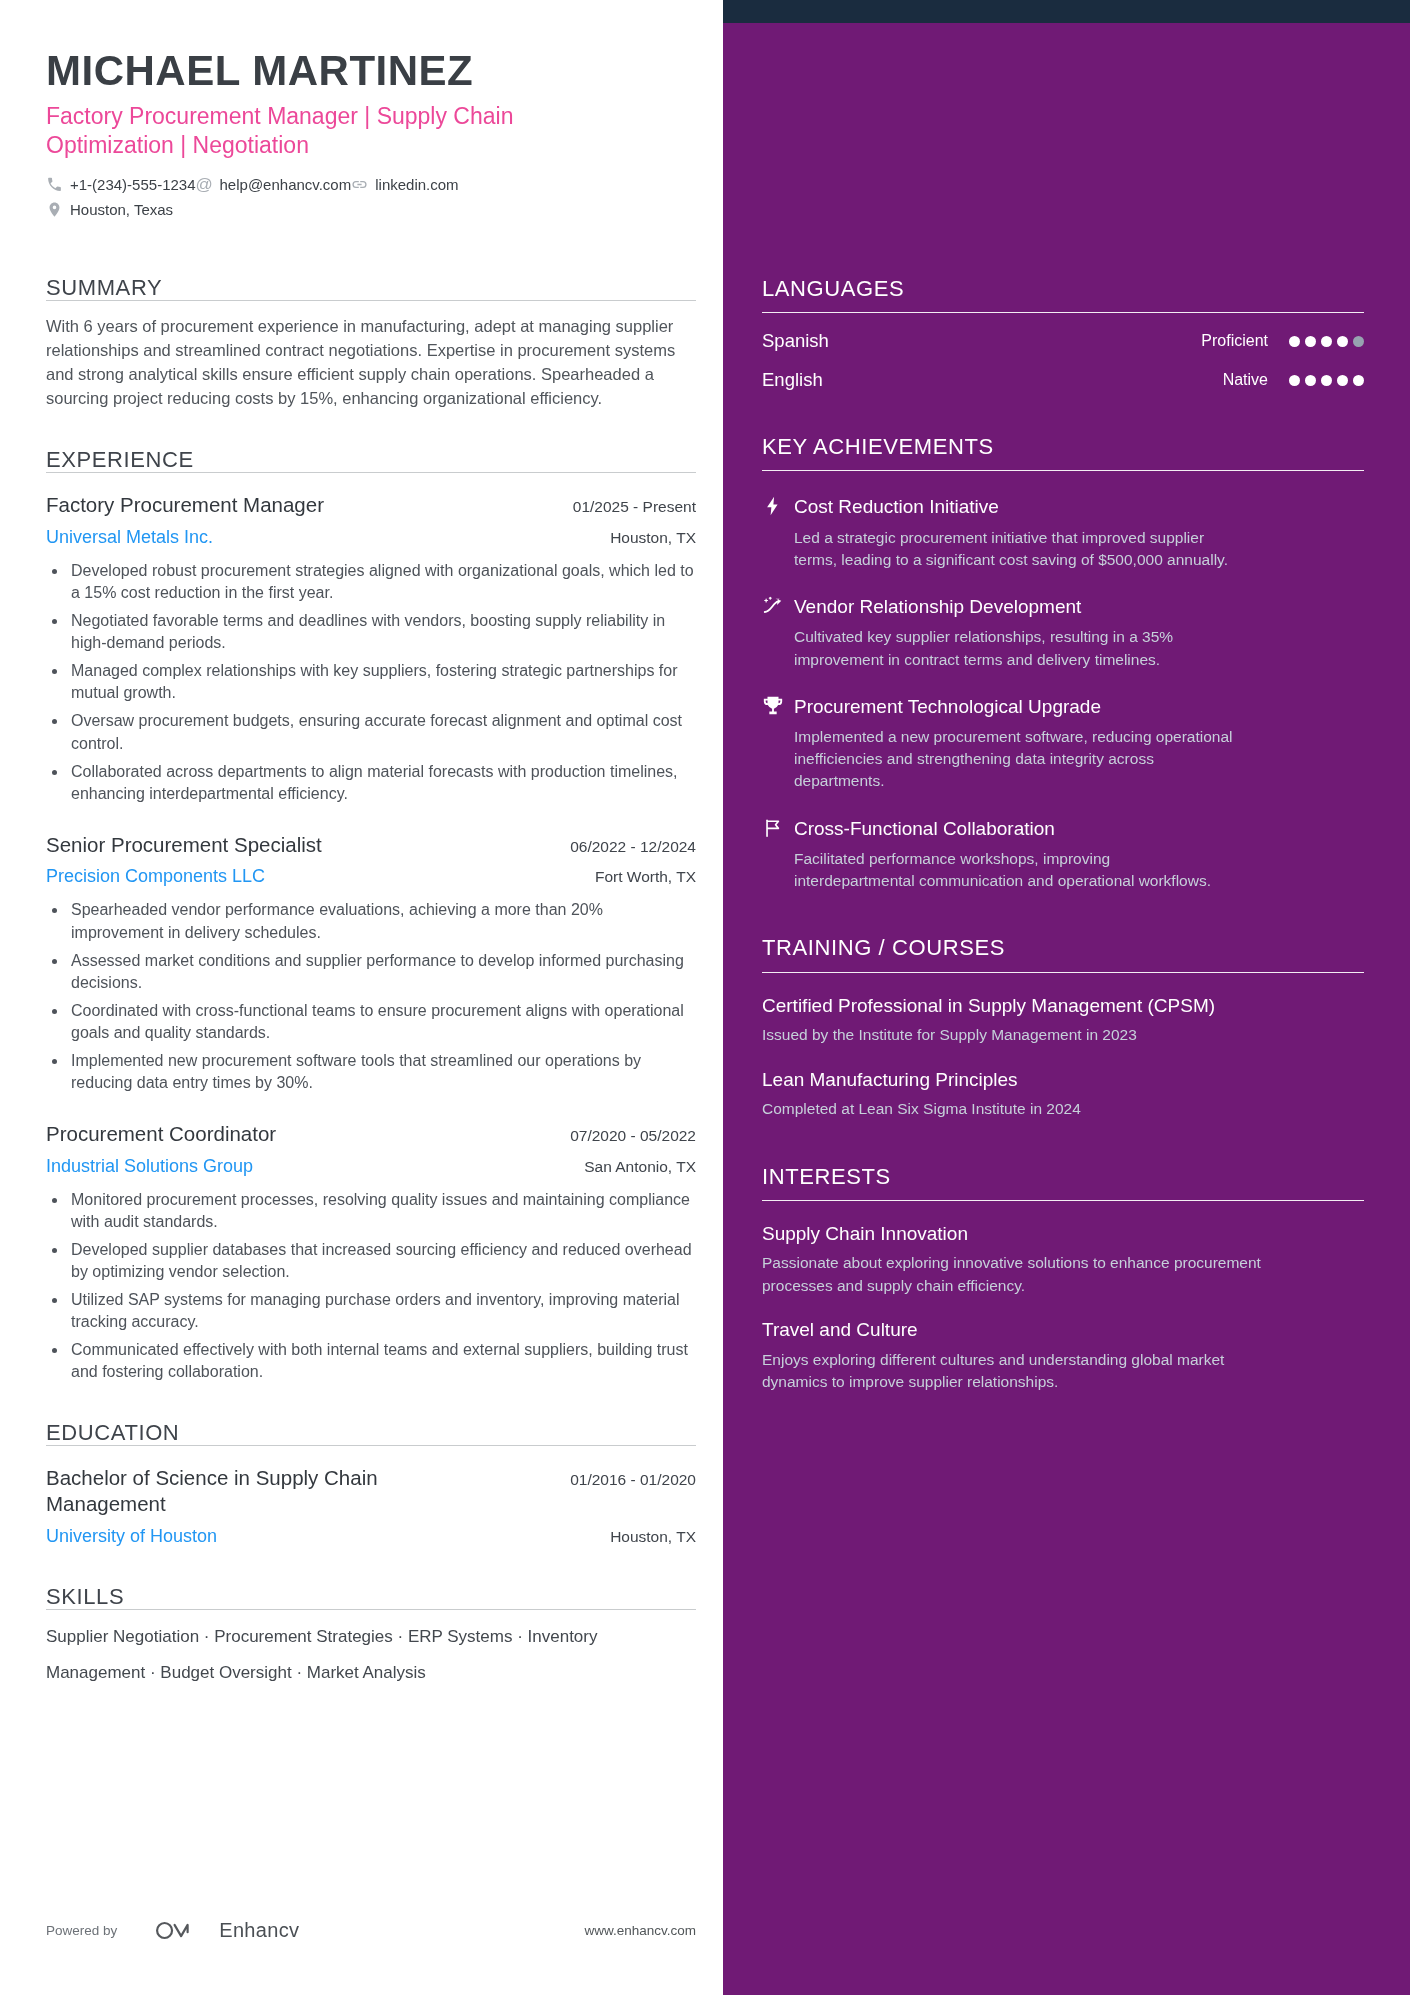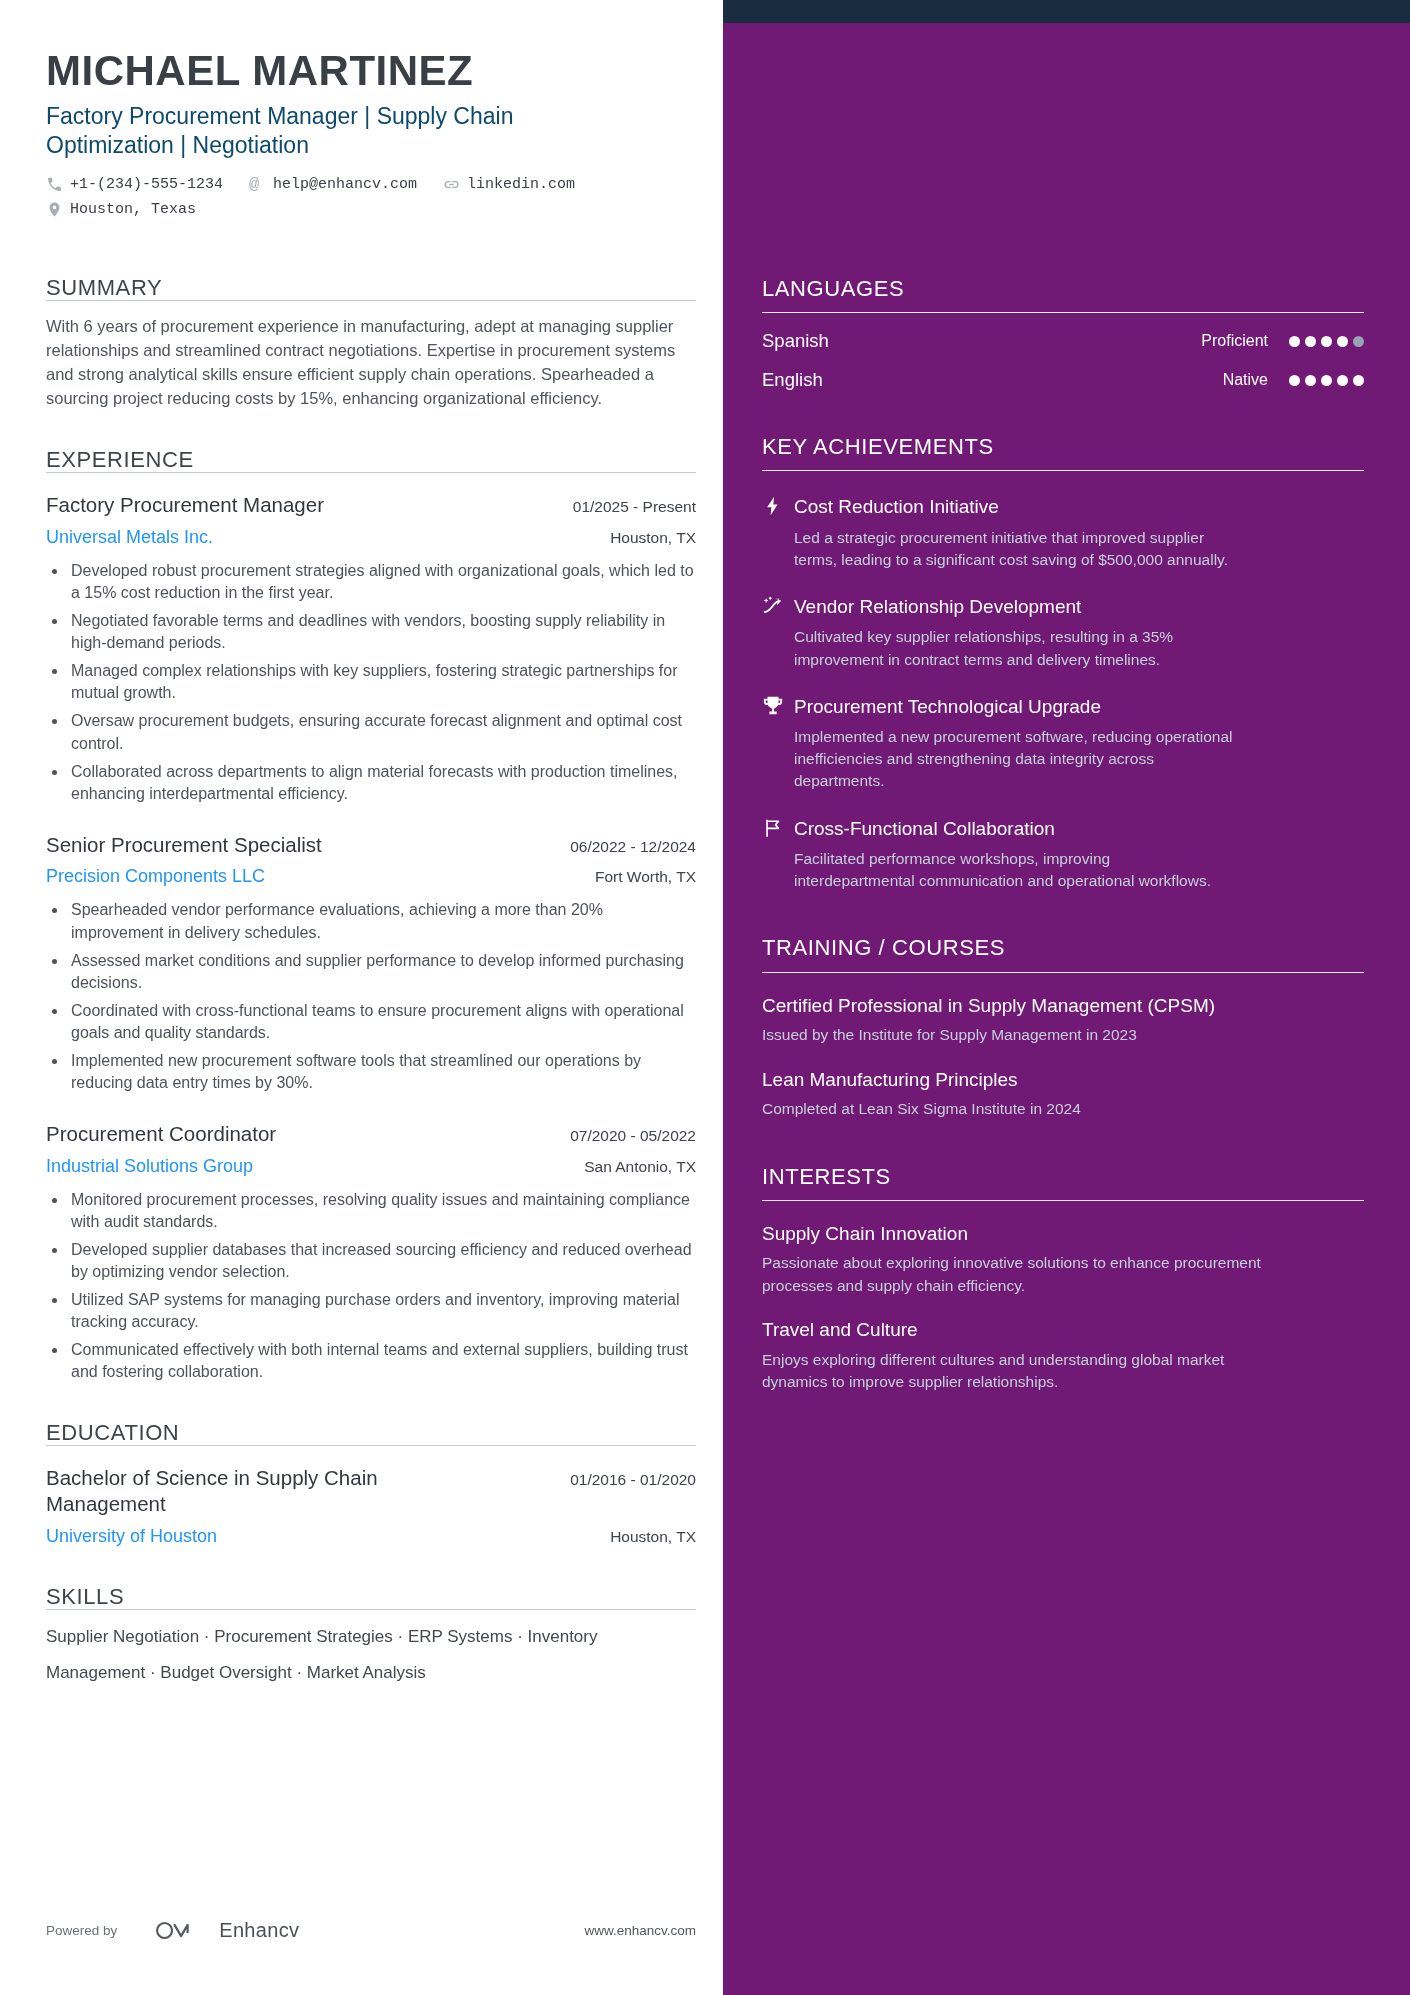--- a/index.html
+++ b/index.html
@@ -1,22 +1,22 @@
 <!DOCTYPE html>
 <html><head>
 <meta charset="utf-8">
 <style>
   html,body{margin:0;padding:0;background:#e8e8e8;}
   .page{position:relative;width:1410px;height:1995px;background:#ffffff;overflow:hidden;
         font-family:"Liberation Sans",sans-serif;-webkit-font-smoothing:antialiased;}
   
   .main{position:absolute;left:0;top:0;width:723px;height:100%;padding:50px 27px 0 46px;box-sizing:border-box;}
   .name{font-size:42px;font-weight:700;color:#3a3f45;letter-spacing:.5px;line-height:1.02;margin:0;}
-  .headline{font-size:23px;font-weight:500;color:#0c4a6e;line-height:1.28;margin-top:9px;max-width:580px;}
-  .contact-row{display:flex;align-items:center;gap:26px;margin-top:15px;font-family:Liberation Mono, monospace;}
+  .headline{font-size:23px;font-weight:500;color:#ec4899;line-height:1.28;margin-top:9px;max-width:580px;}
+  .contact-row{display:flex;align-items:center;margin-top:15px;}
   .contact-item{display:flex;align-items:center;gap:7px;font-size:15px;color:#3c4147;}
   .contact-item .ic{width:17px;height:17px;flex:0 0 auto;display:inline-flex;}
   .ic svg{width:100%;height:100%;}
   .at-glyph{font-size:17px;color:#a9aeb4;font-weight:400;line-height:1;}
   .loc-row{margin-top:8px;}
   .sec{margin-top:38px;}
   .sec.first{margin-top:58px;}
   .sec-h{font-size:22px;font-weight:500;color:#3f444b;letter-spacing:.6px;line-height:1.1;
          border-bottom:1px solid #c9ccce;margin:0;}
   .summary-text{font-size:16.5px;color:#50555b;line-height:1.46;margin-top:13px;max-width:655px;}

